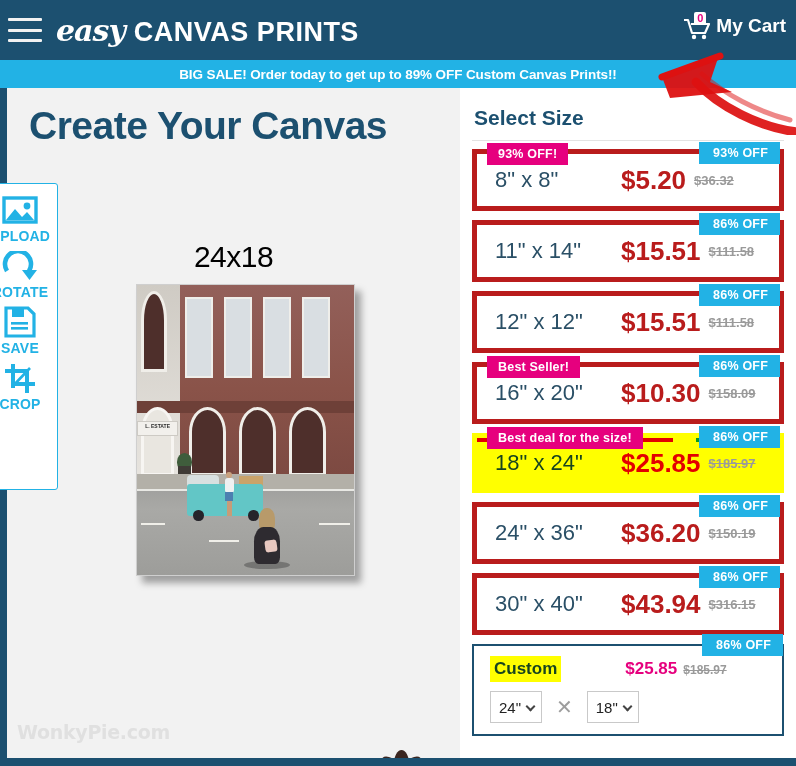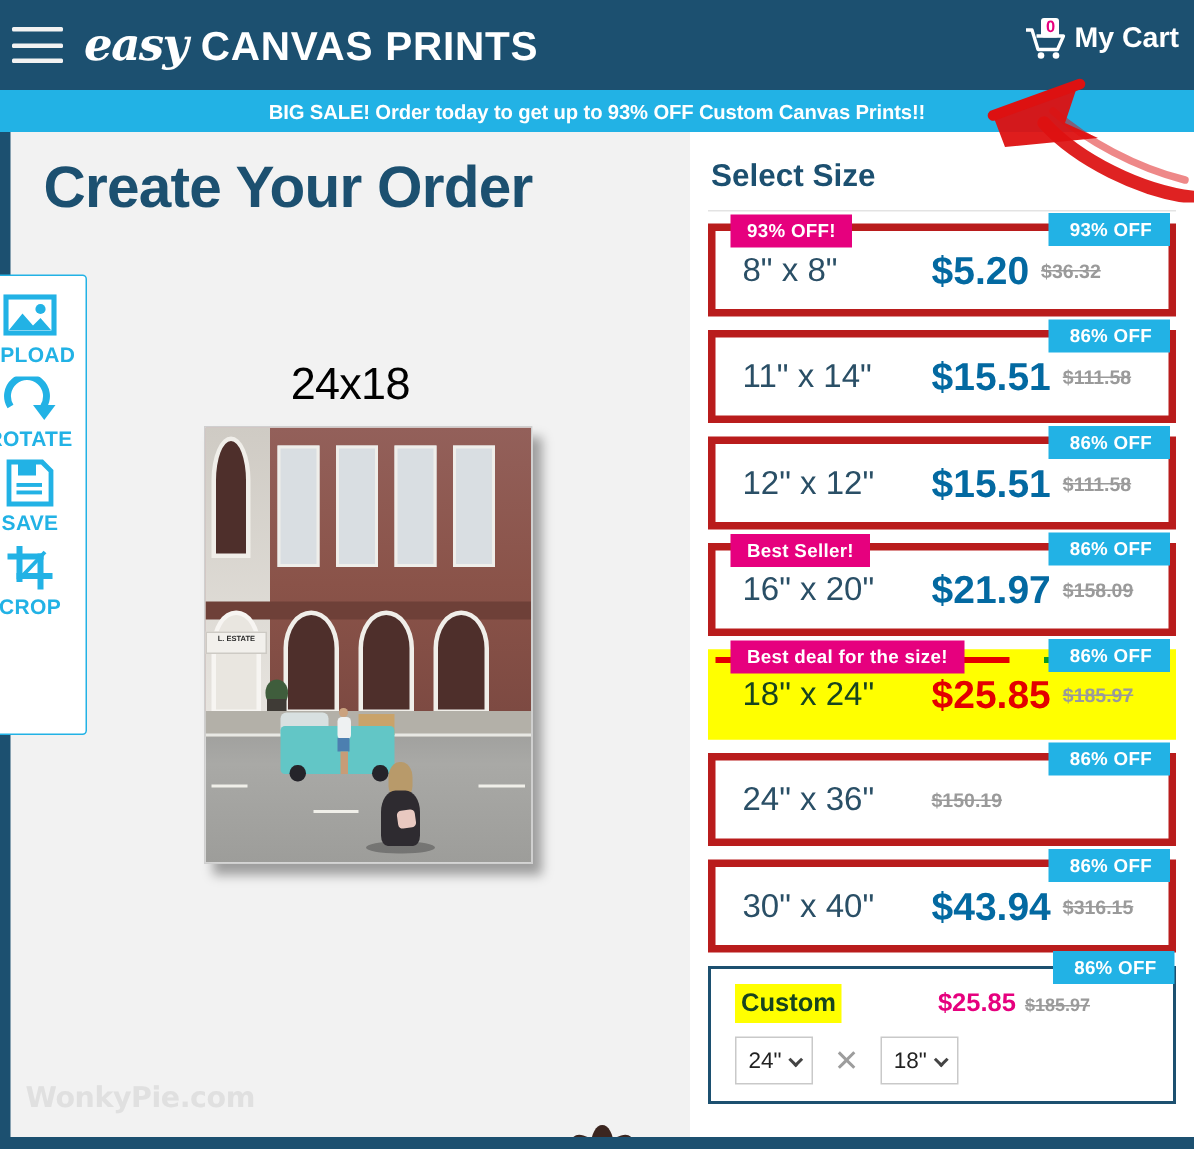--- a/index.html
+++ b/index.html
@@ -192,21 +192,21 @@
     margin-bottom: 9px;
     display: flex; align-items: center;
     background: #ffffff;
     cursor: pointer;
   }
   .size-row .dims {
     font-size: 22px; color: #2a4f66; font-weight: 400;
     margin-left: 18px; width: 126px;
   }
   .size-row .price {
-    font-size: 26px; font-weight: 700; color: #0369a1;
+    font-size: 26px; font-weight: 700; color: #b91c1c;
     margin-right: 8px;
   }
   .size-row .old {
     font-size: 13px; color: #9a9a9a; text-decoration: line-through;
     font-weight: 700;
   }
   .off-badge {
     position: absolute; right: -1px; top: -12px;
     background: #22b2e5; color: #ffffff;
     font-size: 12.5px; font-weight: 700;
@@ -301,25 +301,25 @@
           <circle cx="11" cy="19" r="2.2" fill="#ffffff"></circle>
           <circle cx="21" cy="19" r="2.2" fill="#ffffff"></circle>
         </svg>
         <span class="cart-badge">0</span>
       </div>
       <span class="cart-label">My Cart</span>
     </div>
   </div>
 
   <div class="sale-banner">
-    <span>BIG SALE! Order today to get up to 93% OFF Custom Canvas Prints!!</span>
+    <span>BIG SALE! Order today to get up to 89% OFF Custom Canvas Prints!!</span>
   </div>
 
   <div class="stage">
-    <div class="stage-title">Create Your Order</div>
+    <div class="stage-title">Create Your Canvas</div>
     <div class="size-label">24x18</div>
 
     <div class="canvas-wrap">
       <div class="photo">
         <div class="ph-brick"></div>
         <div class="ph-leftwhite"></div>
 
         <div class="win" style="left:22%;top:4%;width:13%;height:28%;"></div>
         <div class="win" style="left:40%;top:4%;width:13%;height:28%;"></div>
         <div class="win" style="left:58%;top:4%;width:13%;height:28%;"></div>
@@ -441,35 +441,36 @@
         <div class="size-row">
           <div class="off-badge">86% OFF</div>
           <div class="dims">12" x 12"</div>
           <div class="price">$15.51</div>
           <div class="old">$111.58</div>
         </div>
         <div class="size-row">
           <div class="tag-badge">Best Seller!</div>
           <div class="off-badge">86% OFF</div>
           <div class="dims">16" x 20"</div>
-          <div class="price">$21.97</div>
+          <div class="price">$10.30</div>
           <div class="old">$158.09</div>
         </div>
         <div class="size-row highlight">
           <div class="hl-redline"></div>
           <div class="hl-greenline"></div>
           <div class="tag-badge">Best deal for the size!</div>
           <div class="off-badge">86% OFF</div>
           <div class="dims">18" x 24"</div>
           <div class="price">$25.85</div>
           <div class="old">$185.97</div>
         </div>
         <div class="size-row">
           <div class="off-badge">86% OFF</div>
           <div class="dims">24" x 36"</div>
+          <div class="price">$36.20</div>
           <div class="old">$150.19</div>
         </div>
         <div class="size-row">
           <div class="off-badge">86% OFF</div>
           <div class="dims">30" x 40"</div>
           <div class="price">$43.94</div>
           <div class="old">$316.15</div>
         </div>
       </div>
 

